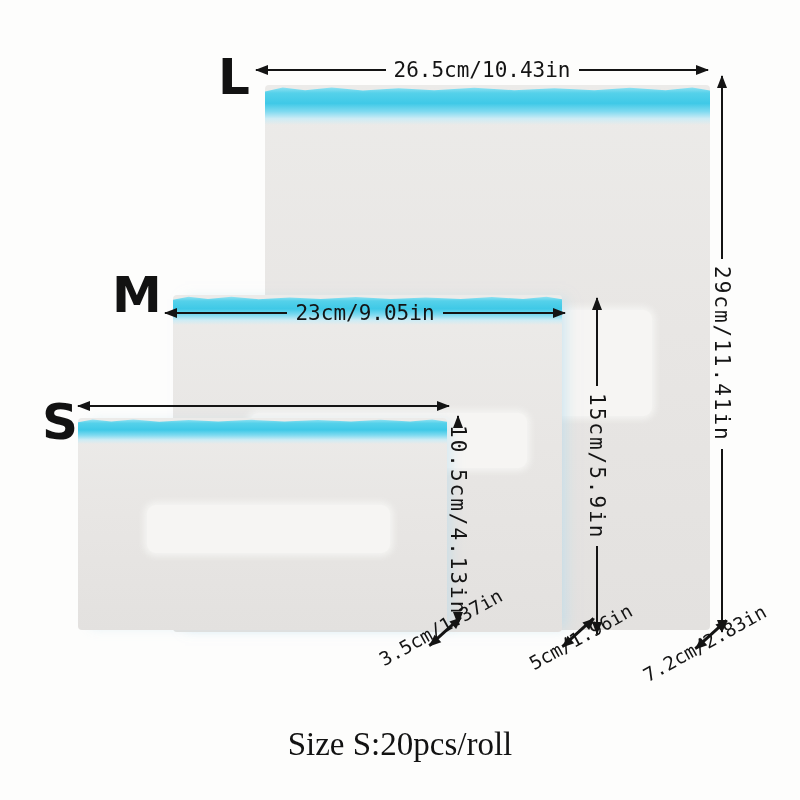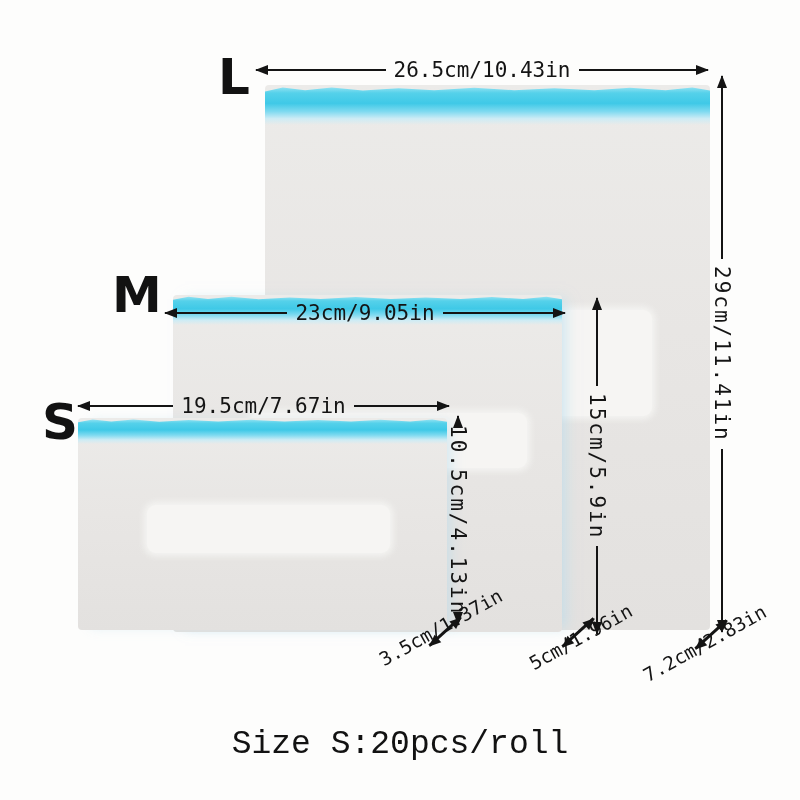--- a/index.html
+++ b/index.html
@@ -93,21 +93,21 @@
   .diag-label{
     position:absolute;font-size:19px;white-space:nowrap;
     transform:rotate(-29deg);transform-origin:left bottom;}
   .diag-s-label{left:386px;top:648px;}
   .diag-m-label{left:536px;top:652px;}
   .diag-l-label{left:650px;top:664px;}
   
   .caption{
     position:absolute;left:0;top:726px;width:800px;
     display:flex;justify-content:center;gap:38px;
-    font-family:Liberation Mono, monospace;
+    font-family:Liberation Serif, serif;
     font-size:33px;color:#121212;white-space:nowrap;}
 </style>
 </head>
 <body>
 
 <div class="stage">
 
   <div class="bag bag-l">
     <div class="zip"></div>
     <div class="patch"></div>
@@ -132,21 +132,20 @@
     <div class="htext">26.5cm/10.43in</div>
     <div class="hline cap-right"></div>
   </div>
   <div class="dim-h dim-m-width">
     <div class="hline cap-left"></div>
     <div class="htext">23cm/9.05in</div>
     <div class="hline cap-right"></div>
   </div>
   <div class="dim-h dim-s-width">
     <div class="hline cap-left"></div>
-    <div class="htext">19.5cm/7.67in</div>
     <div class="hline cap-right"></div>
   </div>
 
   <div class="dim-v dim-l-height">
     <div class="vline cap-top"></div>
     <div class="vtext">29cm/11.41in</div>
     <div class="vline cap-bot"></div>
   </div>
   <div class="dim-v dim-m-height">
     <div class="vline cap-top"></div>

